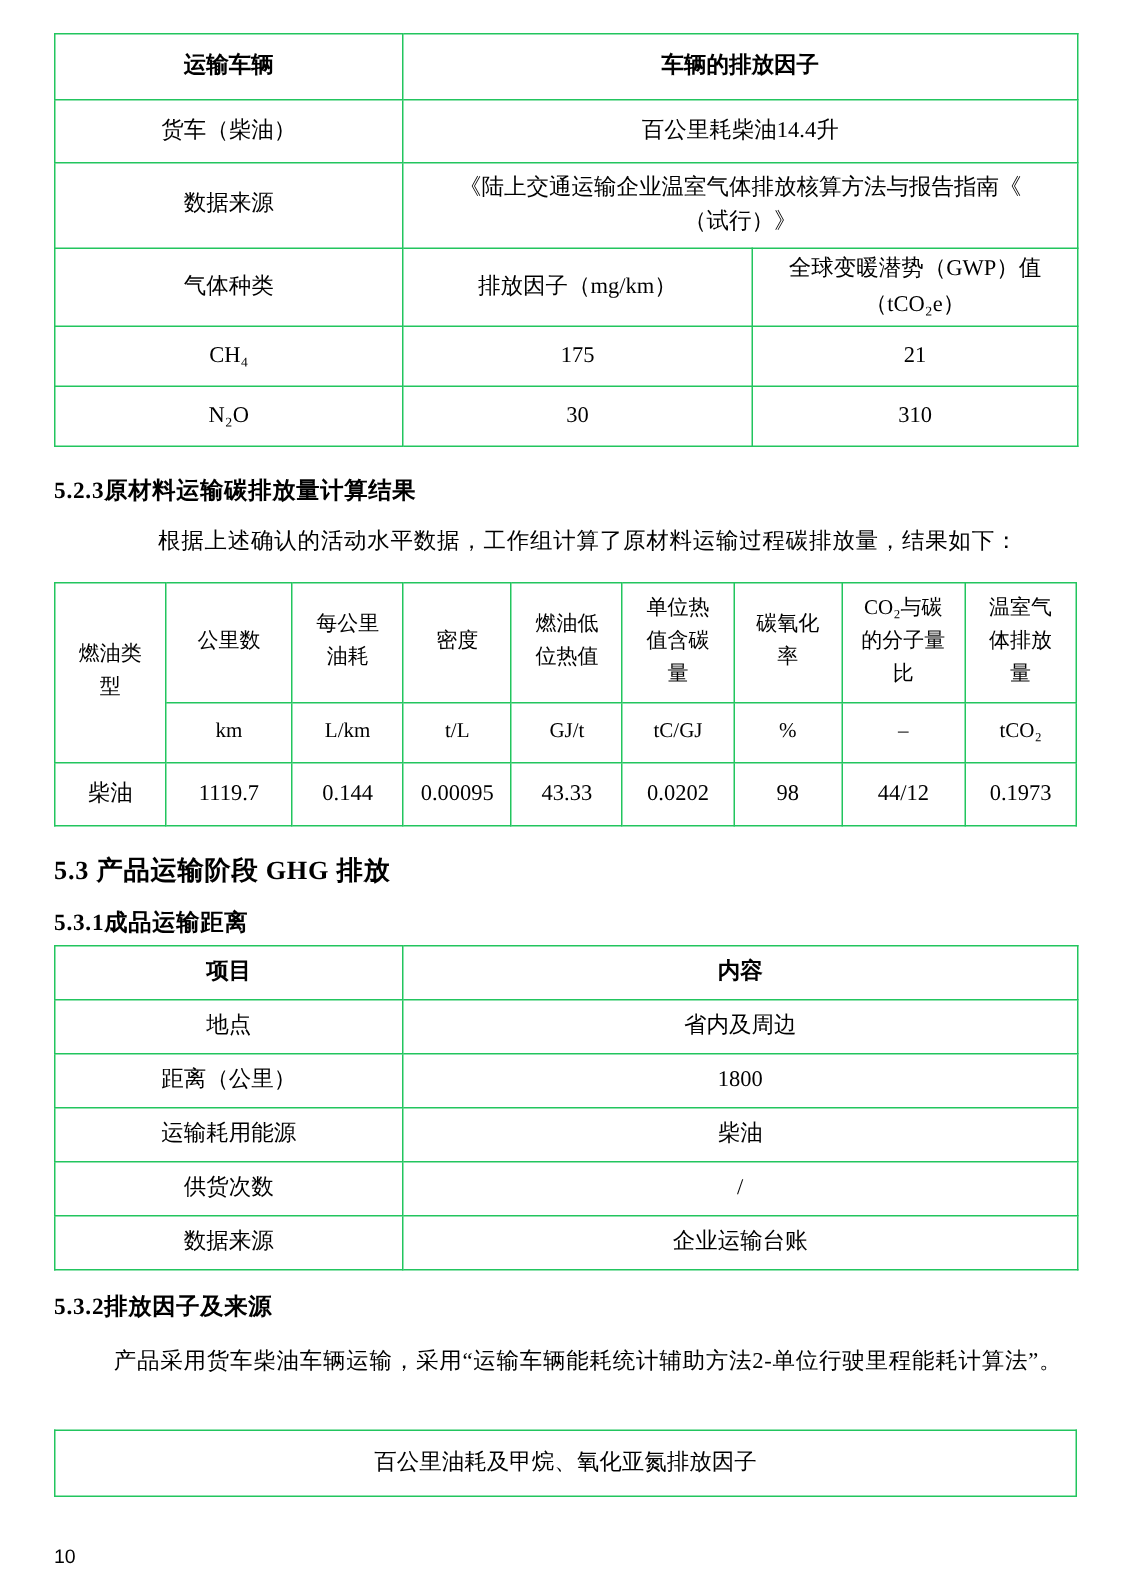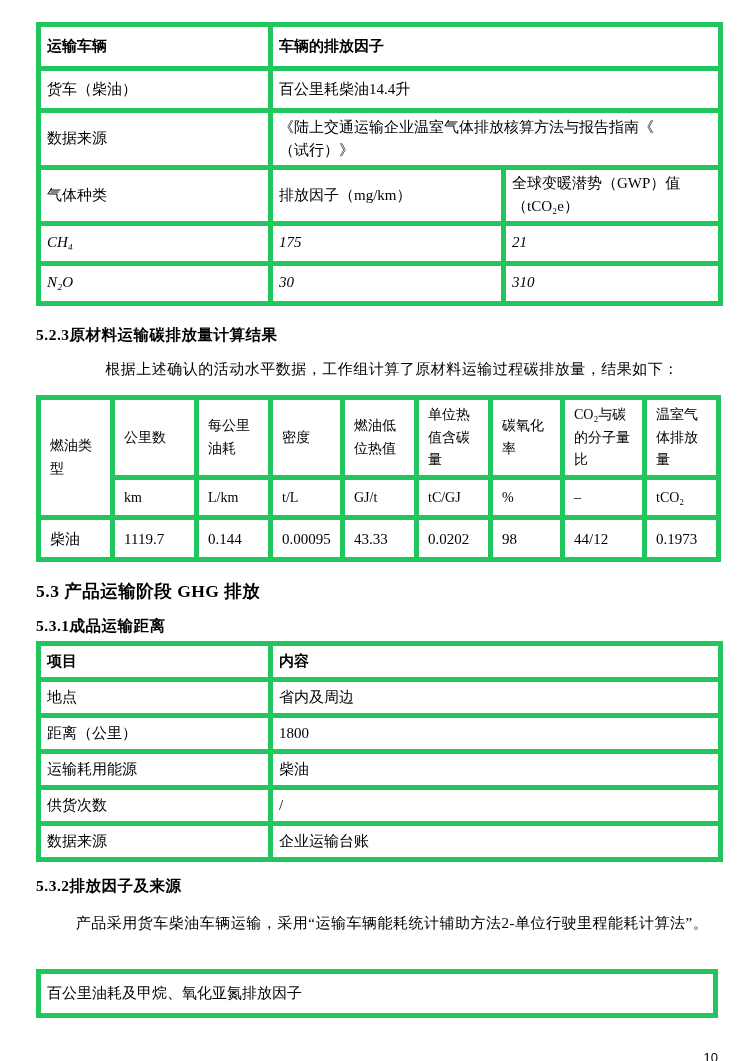--- a/index.html
+++ b/index.html
@@ -7,35 +7,35 @@
   body {
     width: 750px; height: 1061px;
     font-family: "Liberation Serif", "DejaVu Serif", serif;
     color: #000;
     overflow: hidden;
   }
   .page { padding: 22px 32px 0 36px; }
 
   table { border-collapse: collapse; table-layout: fixed; width: 682px; }
   td {
-    border: 5px solid #22c55e;
-    text-align: left;
+    border: 1px solid #22c55e;
+    text-align: center;
     vertical-align: middle;
     font-size: 15px;
     line-height: 1.55;
     padding: 2px 6px;
   }
   .bold { font-weight: bold; }
 
   
   .t1 .r1 td { height: 44px; }
   .t1 .r2 td { height: 42px; }
   .t1 .r3 td { height: 57px; }
   .t1 .r4 td { height: 52px; }
-  .t1 .r5 td, .t1 .r6 td { height: 40px; font-style: italic; }
+  .t1 .r5 td, .t1 .r6 td { height: 40px; }
   .two-line span { display: block; }
 
   
   .h-sub {
     font-size: 15.5px; font-weight: bold;
     margin: 19px 0 0 0; letter-spacing: 0.5px;
   }
   .h-big {
     font-size: 17.5px; font-weight: bold;
     margin: 17px 0 0 0; letter-spacing: 0.5px;
@@ -57,21 +57,21 @@
 
   
   .t3 { margin-top: 4px; border-radius: 15px; }
   .t3 td { height: 36px; }
 
   
   .t4 { margin-top: 26px; }
   .t4 td { height: 44px; }
 
   .page-number {
-    text-align: right; font-size: 13px;
+    text-align: left; font-size: 13px;
     margin-top: 32px;
     font-family: "Liberation Sans", "DejaVu Sans", sans-serif;
   }
 </style>
 </head>
 <body>
 
 <div class="page">
 
   <table class="t1">

